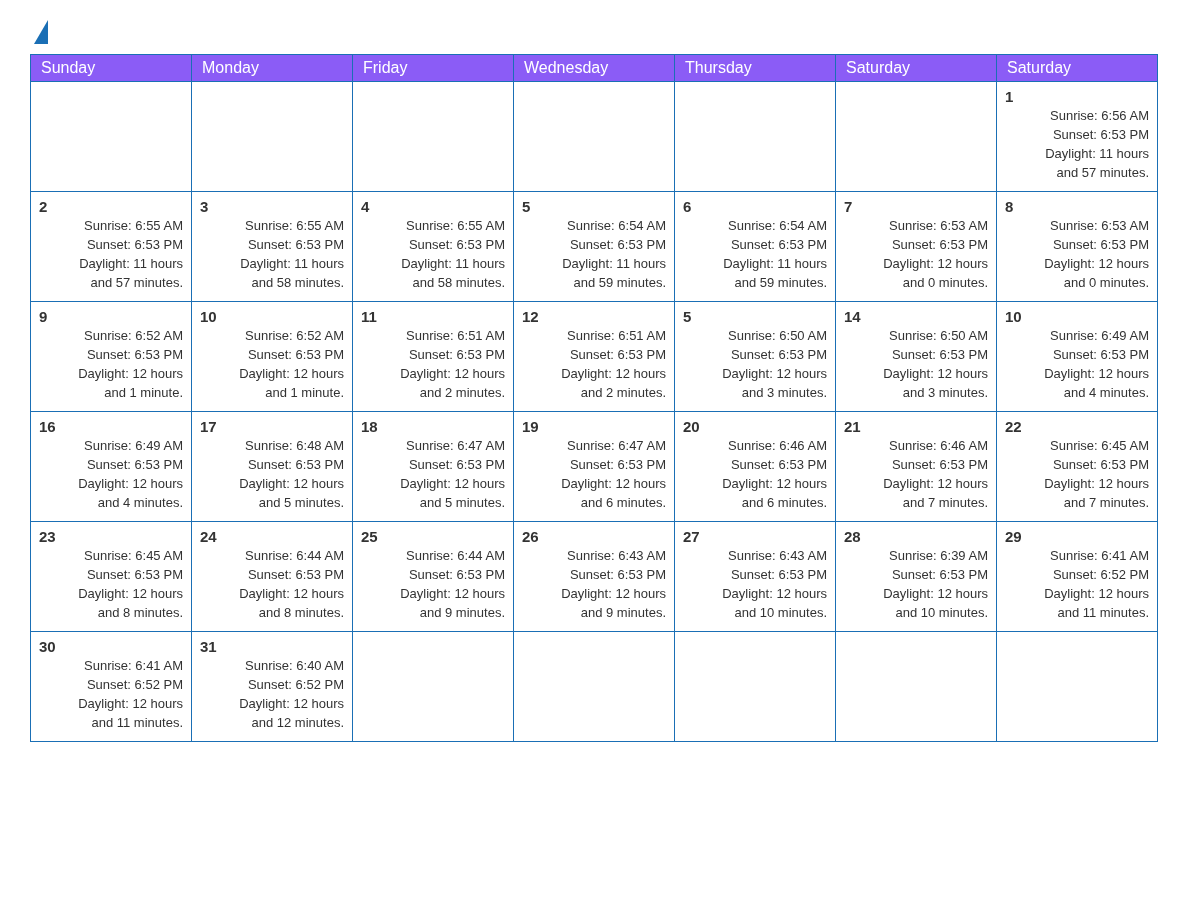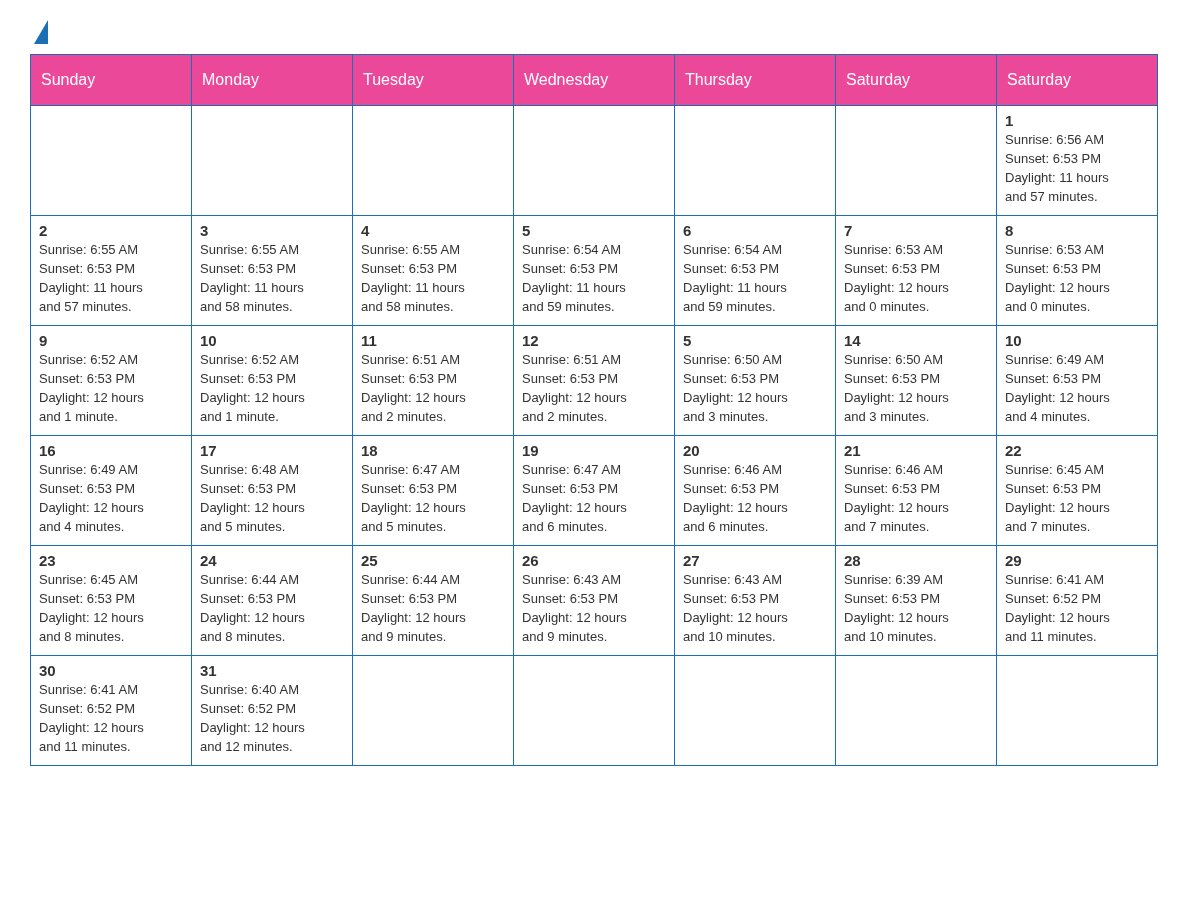--- a/index.html
+++ b/index.html
@@ -59,24 +59,24 @@
       font-size: 20px;
       color: #333;
       margin-top: 4px;
     }
     .calendar {
       width: 100%;
       border-collapse: collapse;
       margin-top: 10px;
     }
     .calendar th {
-      background-color: #ec4899;
+      background-color: #8b5cf6;
       color: #fff;
       text-align: left;
-      padding: 16px 10px;
+      padding: 4px 10px;
       font-size: 16px;
       font-weight: normal;
       border: 1px solid #1a6fb5;
     }
     .calendar td {
       vertical-align: top;
       border: 1px solid #1a6fb5;
       padding: 6px 8px;
       width: 14.28%;
       height: 110px;
@@ -86,20 +86,21 @@
     .day-number {
       font-size: 15px;
       font-weight: bold;
       display: block;
       margin-bottom: 2px;
     }
     .day-info {
       font-size: 13px;
       line-height: 1.45;
       color: #333;
+      text-align: right;
     }
     .empty-cell {
       background: #fff;
     }
   </style>
 </head>
 <body>
 
 <div class="header">
   <div class="logo">
@@ -113,21 +114,21 @@
     <div class="month-title"></div>
     <div class="location"></div>
   </div>
 </div>
 
 <table class="calendar">
   <thead>
     <tr>
     <th>Sunday</th>
         <th>Monday</th>
-        <th>Tuesday</th>
+        <th>Friday</th>
         <th>Wednesday</th>
         <th>Thursday</th>
         <th>Saturday</th>
         <th>Saturday</th>
       </tr>
   </thead>
   <tbody id="calendar-body">
   <tr>
         <td class="empty-cell"></td>
         <td class="empty-cell"></td>

